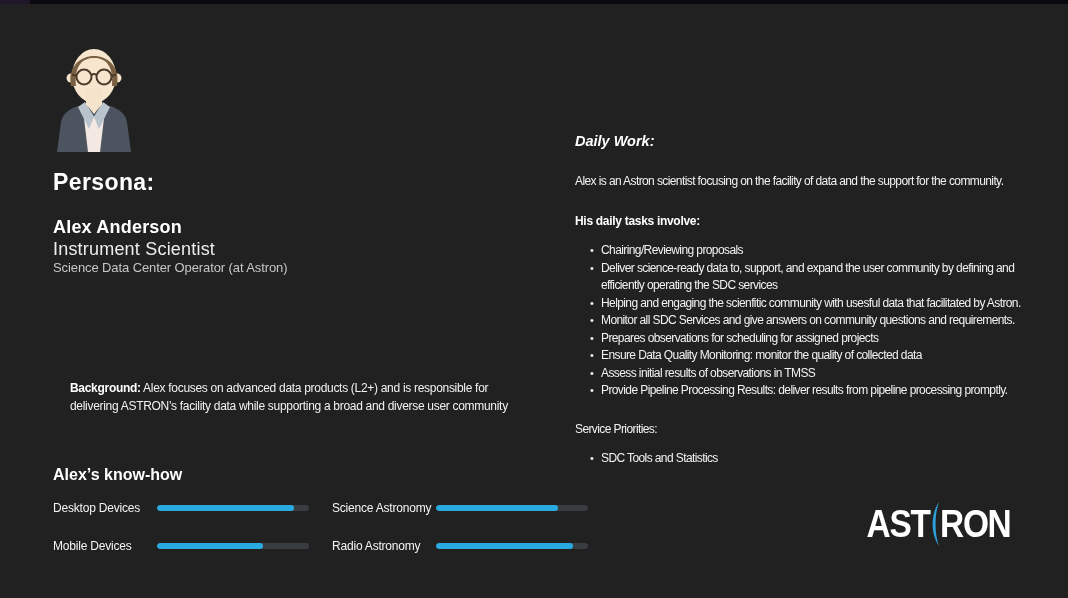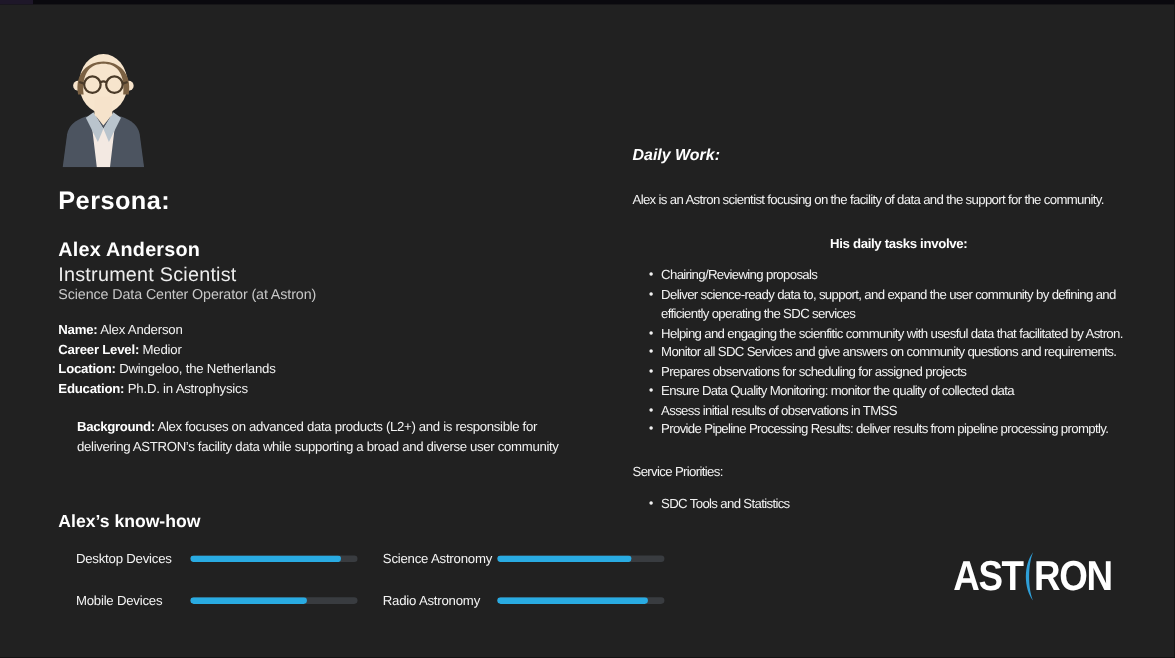--- a/index.html
+++ b/index.html
@@ -22,29 +22,29 @@
 
   .details{position:absolute;left:53px;top:292px;font-size:12px;line-height:17.5px;letter-spacing:-.2px;color:#f2f2f2;}
   .details b{font-weight:700;color:#ffffff;}
 
   .background{position:absolute;left:53px;top:362px;width:440px;font-size:12px;line-height:18px;letter-spacing:-.3px;color:#f2f2f2;margin:17px;}
   .background b{color:#ffffff;}
 
   .daily{position:absolute;left:575px;top:133px;width:484px;font-size:12px;letter-spacing:-.6px;color:#f2f2f2;}
   .daily .dw-heading{font-size:14.5px;font-weight:700;letter-spacing:0;color:#fff;margin:0 0 24px 0;font-style:italic;}
   .daily .intro{margin:0 0 22px 0;line-height:17.5px;}
-  .daily .tasks-label{font-weight:700;color:#fff;margin:0 0 11px 0;line-height:17.5px;letter-spacing:-.3px;text-align:center;}
+  .daily .tasks-label{font-weight:700;color:#fff;margin:0 0 11px 0;line-height:17.5px;letter-spacing:-.3px;}
   .daily ul{list-style:none;margin:12px;padding:0;}
   .daily li{position:relative;padding-left:14px;line-height:17.5px;}
   .daily li::before{content:"•";position:absolute;left:3px;top:0;font-size:11px;}
   .daily #tasks{margin-bottom:21px;}
   .daily .sp-label{margin:0;line-height:17.5px;}
 
   .knowhow-heading{position:absolute;left:53px;top:466px;font-size:16px;font-weight:700;letter-spacing:0;}
-  .skills{position:absolute;left:69px;top:500px;display:grid;grid-template-columns:256px 266px;column-gap:62px;row-gap:9px;gap:23px;}
+  .skills{position:absolute;left:53px;top:500px;display:grid;grid-template-columns:256px 266px;column-gap:62px;row-gap:9px;gap:23px;}
   .skill-row{display:flex;align-items:center;height:15px;}
   .skill-label{width:104px;flex:none;font-size:12px;letter-spacing:-.2px;color:#f4f4f4;}
   .skill-track{width:152px;height:6px;flex:none;border-radius:3px;background:var(--track);overflow:hidden;}
   .skill-fill{height:100%;border-radius:3px;background:var(--accent);}
 
   .logo{
     position:absolute;right:58px;top:501px;height:46px;display:flex;align-items:center;
     font-weight:800;font-size:38px;letter-spacing:-1.5px;color:#ffffff;
     transform:scaleX(.88);transform-origin:right center;
   }
@@ -88,26 +88,20 @@
 
       <path d="M 34 48 L 50 48 L 50 64 L 42 74 L 34 64 Z" fill="#f6e3cb"></path>
     </svg>
   </div>
 
   <div class="persona-heading">Persona:</div>
   <div class="persona-name">Alex Anderson</div>
   <div class="persona-role">Instrument Scientist</div>
   <div class="persona-subrole">Science Data Center Operator (at Astron)</div>
 
-  <div class="details" id="details">
-      <div><b>Name:</b> Alex Anderson</div>
-      <div><b>Career Level:</b> Medior</div>
-      <div><b>Location:</b> Dwingeloo, the Netherlands</div>
-      <div><b>Education:</b> Ph.D. in Astrophysics</div>
-    </div>
 
   <p class="background"><b>Background:</b> <span>Alex focuses on advanced data products (L2+) and is responsible for delivering ASTRON’s facility data while supporting a broad and diverse user community</span></p>
 
   <div class="daily">
     <div class="dw-heading">Daily Work:</div>
     <p class="intro">Alex is an Astron scientist focusing on the facility of data and the support for the community.</p>
     <p class="tasks-label">His daily tasks involve:</p>
     <ul id="tasks">
         <li>Chairing/Reviewing proposals</li>
         <li>Deliver science-ready data to, support, and expand the user community by defining and efficiently operating the SDC services</li>

